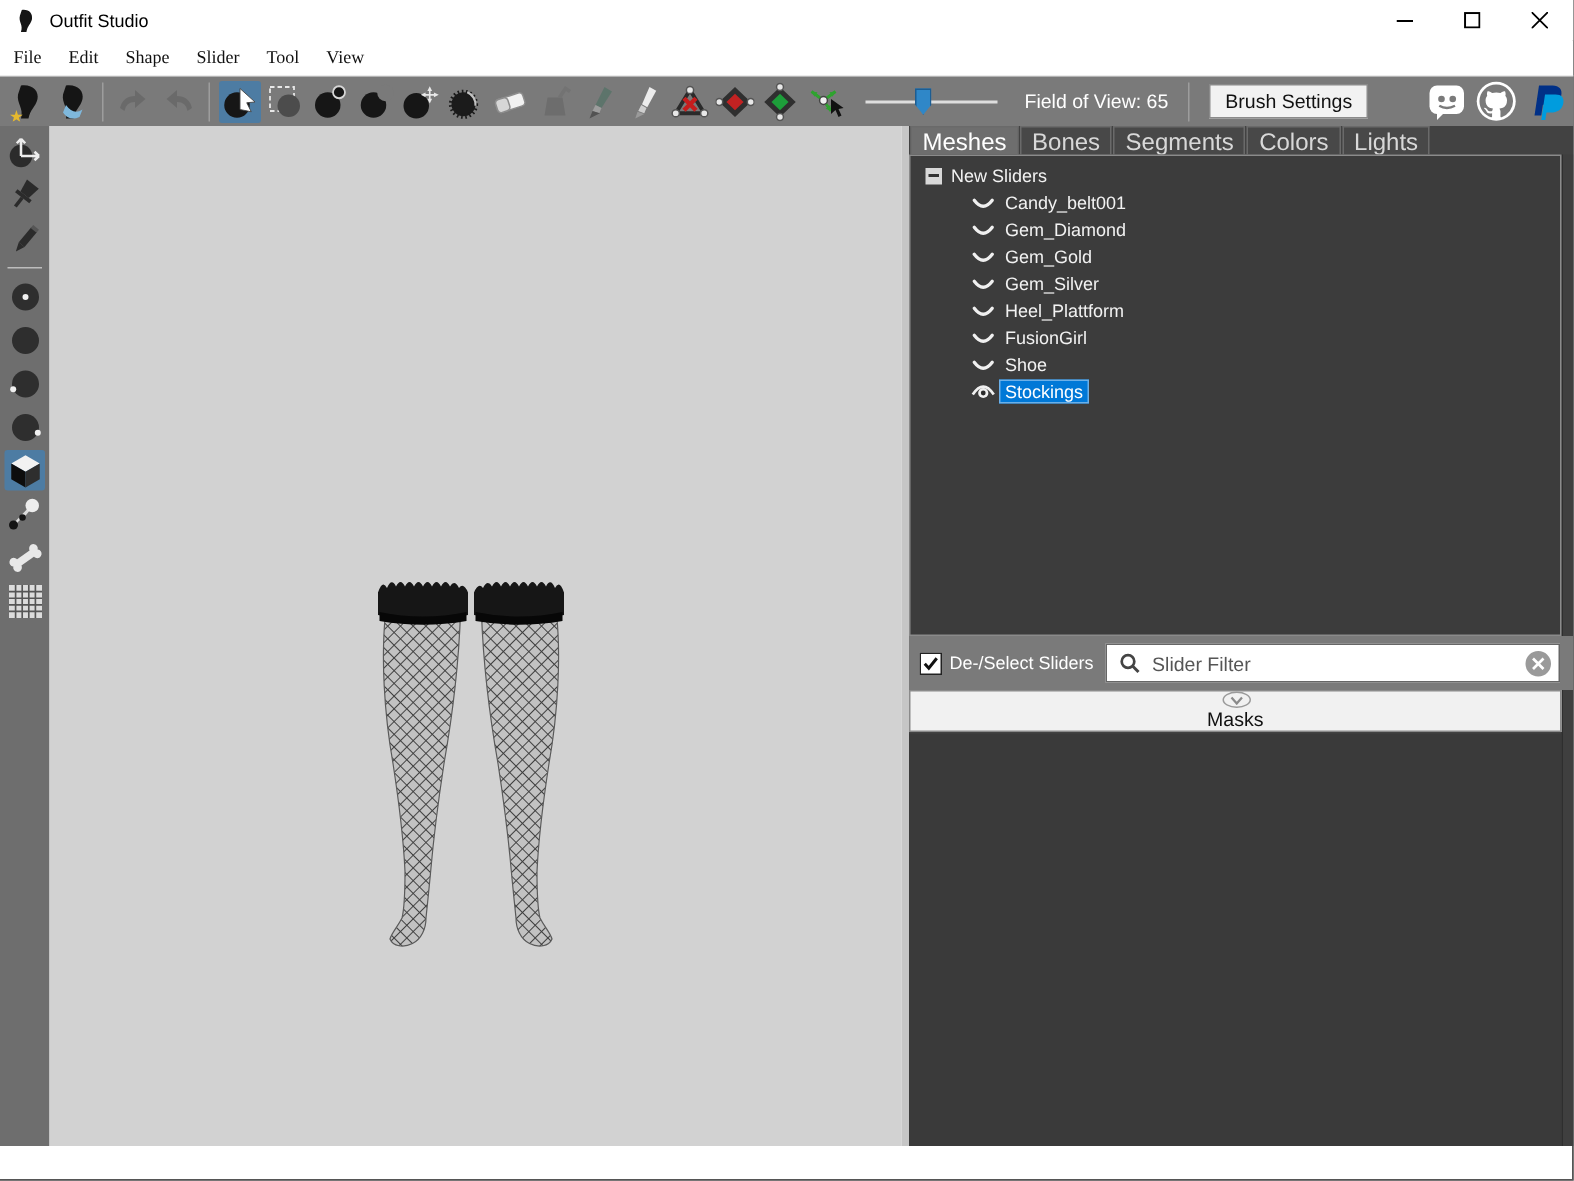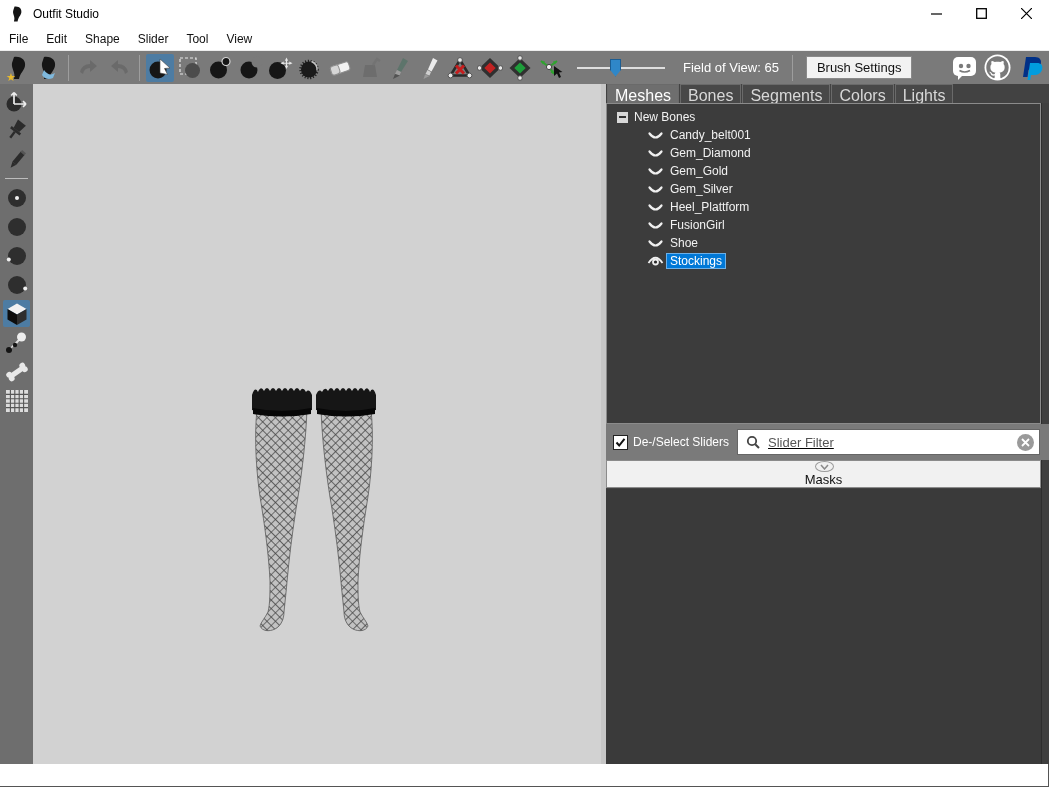--- a/index.html
+++ b/index.html
@@ -7,21 +7,21 @@
     font-family:"Liberation Sans",sans-serif;overflow:hidden;
     box-shadow:inset -1px -1px 0 #555;}
   
   .titlebar{position:absolute;left:0;top:0;width:100%;height:27px;background:#fff;display:flex;align-items:center;}
   .app-icon{width:16px;height:16px;margin:0 8px 0 9px;}
   .title-text{font-size:12px;color:#000;}
   .win-controls{position:absolute;right:0;top:0;height:27px;display:flex;}
   .winbtn{width:45px;height:27px;display:flex;align-items:center;justify-content:center;background:#fff;border:none;}
   
   .menubar{position:absolute;left:0;top:27px;width:100%;height:23px;background:#fff;display:flex;align-items:center;border-bottom:1px solid #e6e6e6;}
-  .menu-item{font-size:12px;color:#111;padding:3px 9px;}
+  .menu-item{font-size:12px;color:#111;padding:3px 9px;font-family:Liberation Serif, serif;}
   
   .toolbar{position:absolute;left:0;top:50px;width:100%;height:34px;background:#7a7a7a;border-top:1px solid #ececec;display:flex;align-items:center;padding-left:3px;box-sizing:border-box;}
   .tbtn{width:28px;height:28px;margin:0 1px;border-radius:2px;display:flex;align-items:center;justify-content:center;flex:0 0 auto;}
   .tbtn.active{background:#4d7ca3;}
   .tbtn.disabled{opacity:.45;}
   .tsep{width:1px;height:26px;background:#9d9d9d;margin:0 5px;flex:0 0 auto;}
   .fov-slider{position:relative;width:88px;height:20px;margin:0 10px 0 12px;flex:0 0 auto;}
   .fov-track{position:absolute;left:0;right:0;top:9px;height:2px;background:#dedede;}
   .fov-handle{position:absolute;left:33px;top:1px;width:11px;height:18px;background:#2f87c8;border:1px solid #1c5d92;box-sizing:border-box;clip-path:polygon(0 0,100% 0,100% 62%,50% 100%,0 62%);}
   .fov-label{font-size:13px;color:#fff;margin:0 8px;white-space:nowrap;flex:0 0 auto;}
@@ -47,21 +47,21 @@
   .expander{width:11px;height:11px;background:#d8d8d8;display:flex;align-items:center;justify-content:center;margin-right:6px;}
   .expander::after{content:"";width:7px;height:2px;background:#333;}
   .tree-root-label{font-size:12px;color:#f2f2f2;}
   .tree-row{display:flex;align-items:center;height:18px;margin-left:40px;}
   .eye{width:17px;height:13px;margin-right:2px;display:flex;align-items:center;}
   .tree-label{font-size:12px;color:#f2f2f2;padding:0 3px;border:1px solid transparent;}
   .tree-label.selected{background:#0078d7;border:1px solid #6cb0e8;color:#fff;}
   .slider-bar{position:absolute;left:0;top:340px;right:0;height:36px;background:#7a7a7a;display:flex;align-items:center;}
   .chk{width:13px;height:13px;background:#fff;border:1px solid #222;margin:0 5px 0 7px;display:flex;align-items:center;justify-content:center;flex:0 0 auto;}
   .chk-label{font-size:12px;color:#fff;margin-right:8px;white-space:nowrap;}
-  .search-box{position:relative;flex:1;height:26px;background:#fff;border:1px solid #666;box-sizing:border-box;margin-right:9px;display:flex;align-items:center;text-decoration:underline;}
+  .search-box{position:relative;flex:1;height:26px;background:#fff;border:1px solid #666;box-sizing:border-box;margin-right:9px;display:flex;align-items:center;}
   .search-box input{border:none;outline:none;flex:1;font-size:13px;font-family:"Liberation Sans",sans-serif;color:#222;background:transparent;}
   .search-box input::placeholder{color:#555;}
   .mag{margin:0 6px 0 8px;flex:0 0 auto;display:flex;}
   .clear-btn{width:17px;height:17px;border-radius:50%;background:#9a9a9a;color:#fff;display:flex;align-items:center;justify-content:center;font-size:11px;margin-right:5px;flex:0 0 auto;}
   .masks-row{position:absolute;left:0;top:376px;right:8px;height:28px;background:#f1f1f1;border:1px solid #8b8b8b;box-sizing:border-box;display:flex;align-items:center;flex-direction:column;}
   .chev-circle{width:17px;height:17px;border-radius:50%;border:1px solid #9a9a9a;margin:0 4px 0 6px;display:flex;align-items:center;justify-content:center;}
   .masks-label{font-size:13px;color:#111;}
   .lower-dark{position:absolute;left:0;top:405px;right:8px;bottom:0;background:#3a3a3a;}
   
   .statusbar{position:absolute;left:0;bottom:0;width:100%;height:23px;background:#f0f0f0;border-top:1px solid #b3b3b3;box-sizing:border-box;}
@@ -400,21 +400,21 @@
           <span class="tab">Bones</span>
           <span class="tab">Segments</span>
           <span class="tab">Colors</span>
           <span class="tab">Lights</span>
         </div>
       <div class="scroll-strip"></div>
 
       <div class="tree-panel">
         <div class="tree-root-row">
           <span class="expander"></span>
-          <span class="tree-root-label">New Bones</span>
+          <span class="tree-root-label">New Sliders</span>
         </div>
         <div id="tree-items">
             <div class="tree-row">
               <span class="eye">
                 <svg width="17" height="13" viewBox="0 0 17 13">
                   <path d="M2.5,4.5 Q8.5,12.5 14.5,4.5" fill="none" stroke="#f0f0f0" stroke-width="2.2" stroke-linecap="round"></path>
                 </svg>
               </span>
               <span class="tree-label">Candy_belt001</span>
             </div>

